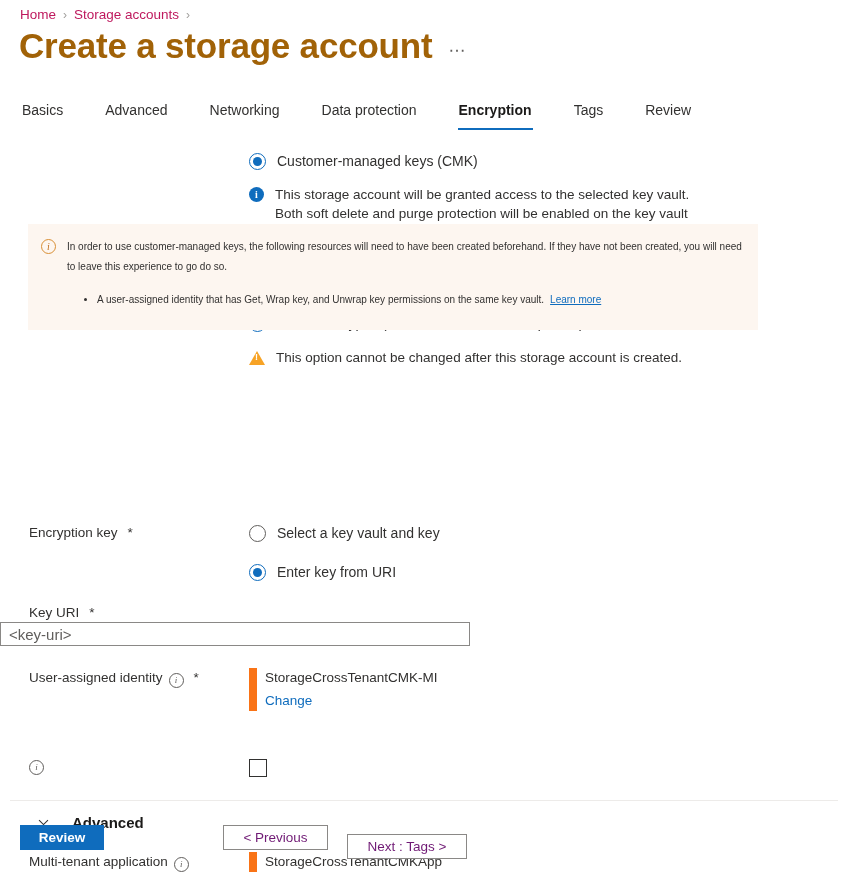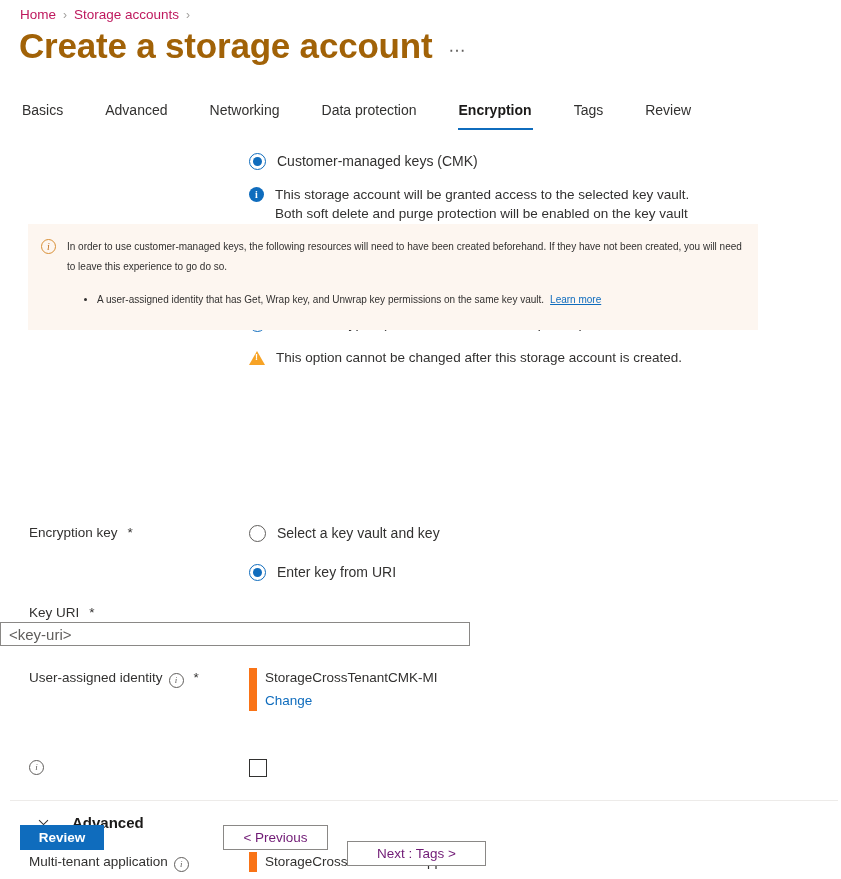--- a/index.html
+++ b/index.html
@@ -377,21 +377,21 @@
     color: #fff;
     font-weight: 600;
   }
   .btn-secondary {
     background: #fff;
     border: 1px solid #8a8886;
     color: #701a75;
     height: 25px;
   }
   .btn-prev { left: 223px; top: 0; width: 105px; }
-  .btn-next { left: 347px; top: 16px; width: 139px; }
+  .btn-next { left: 347px; top: 9px; width: 120px; }
 </style>
 </head>
 <body>
 
 <div class="breadcrumb">
   <span class="crumb-link">Home</span>
   <span class="crumb-sep">›</span>
   <span class="crumb-link">Storage accounts</span>
   <span class="crumb-sep">›</span>
 </div>

